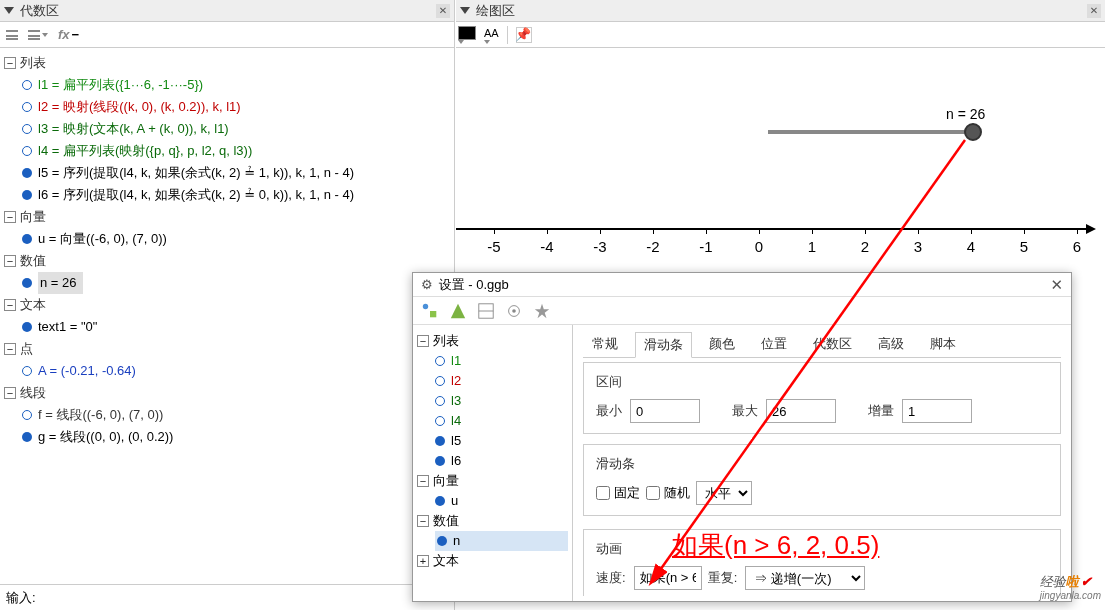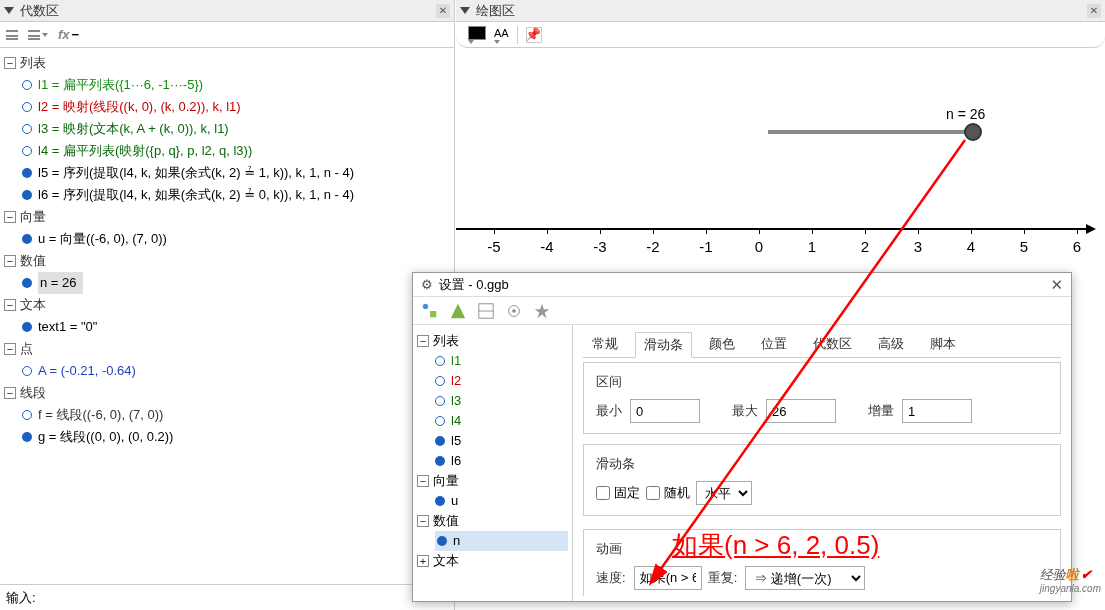--- a/index.html
+++ b/index.html
@@ -35,21 +35,21 @@
 .black { color:#000; }
 .blue { color:#1a3fbf; }
 .grey { color:#333; }
 .cat-label { color:#333; font-weight:normal; }
 .selected { background:#e0e0e0; padding: 0 6px 0 2px; }
 
 
 .input-bar { position:absolute; bottom:0; left:0; right:0; height:26px; border-top:1px solid #ccc; display:flex; align-items:center; padding:0 6px; background:#fff; }
 
 
-.gfx-toolbar { display:flex; align-items:center; height:26px; border-bottom:1px solid #ccc; padding:0 12px; gap:8px;border-radius:12px; }
+.gfx-toolbar { display:flex; align-items:center; height:26px; border-bottom:1px solid #ccc; padding:0 2px; gap:8px; }
 .colorbox { width:18px; height:14px; background:#000; border:1px solid #888; }
 .pin { width:16px; height:16px; border:1px solid #ccc; display:flex;align-items:center;justify-content:center; }
 .sep { width:1px; height:18px; background:#ccc; }
 
 
 .gfx-area { position:relative; width:100%; height:240px; background:#fff; }
 .axis { position:absolute; background:#000; }
 .tick { position:absolute; width:1px; height:6px; background:#000; }
 .ticklabel { position:absolute; font-size:15px; color:#000; transform:translateX(-50%); }
 .arrowhead { position:absolute; width:0;height:0; border-top:5px solid transparent;border-bottom:5px solid transparent;border-left:10px solid #000; }
@@ -78,21 +78,21 @@
 .group-title { margin-bottom:8px; color:#333; }
 .field-row { display:flex; align-items:center; gap:6px; }
 .field-row label { color:#333; margin-right:2px; }
 .field-row input[type=text] { width:70px; height:24px; border:1px solid #aaa; padding:0 5px; }
 .cb { display:flex;align-items:center; gap:4px; }
 .cb input { width:14px;height:14px; }
 select { height:24px; border:1px solid #aaa; padding:0 4px; background:#fff; }
 
 .big-red-text { position:absolute; color:#ff0000; font-size:26px; }
 
-.watermark { position:absolute; right:4px; bottom:16px; font-size:12px; font-style:italic; }
+.watermark { position:absolute; right:4px; bottom:9px; font-size:12px; font-style:italic; }
 .watermark .jy { color:#555; }
 .watermark .la { color:#e67e00; font-weight:bold; }
 .watermark .chk { color:#e60000; font-weight:bold; margin-left:2px; }
 .watermark .dom { color:#777; display:block; line-height:10px; font-size:10px; }
 </style>
 </head>
 <body>
 
 <div class="col-left">
   <div class="panel-title">

